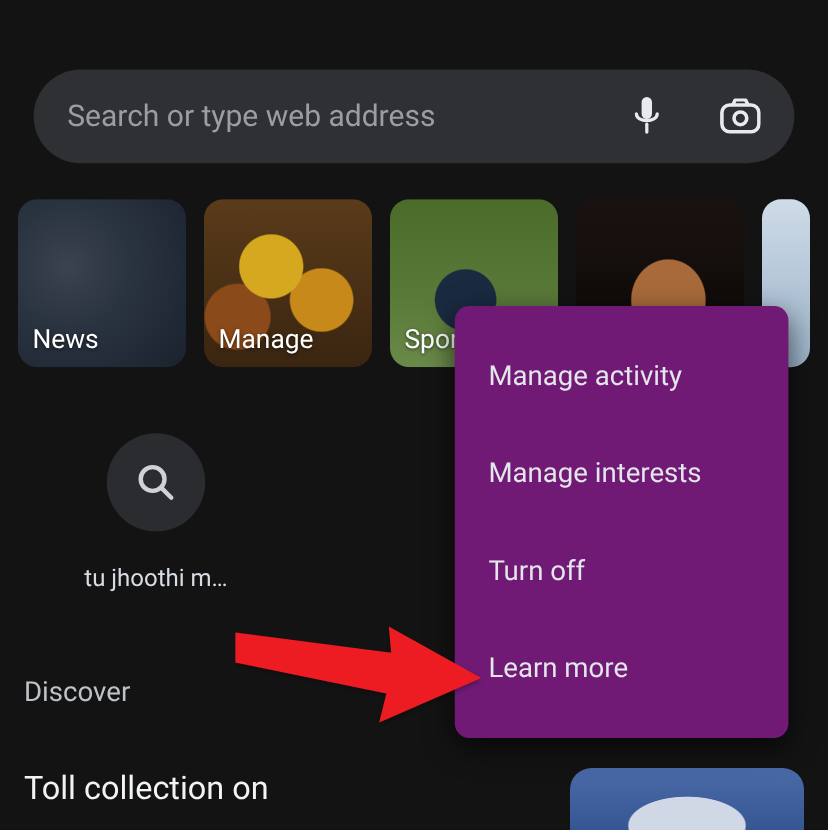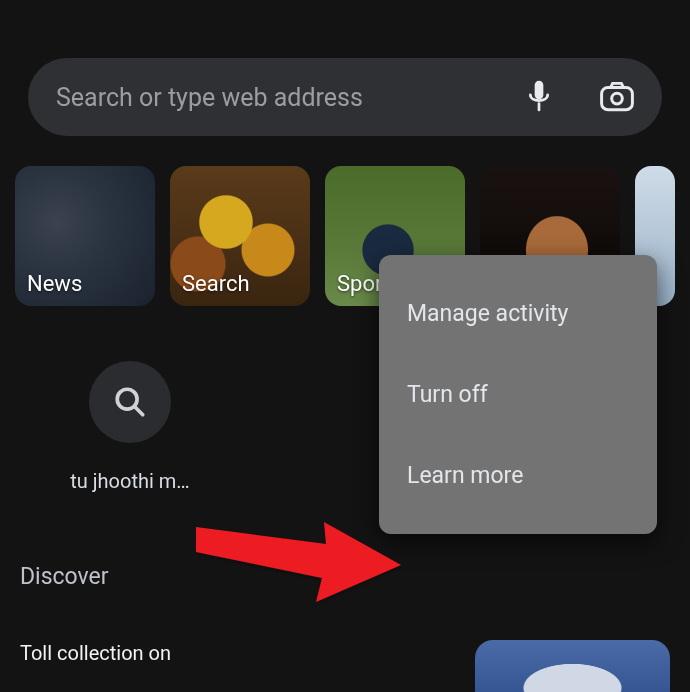--- a/index.html
+++ b/index.html
@@ -132,21 +132,21 @@
     }
 
     
     .feed-card {
       margin-top: 50px;
       display: flex;
       justify-content: space-between;
       align-items: flex-start;
     }
     .feed-title {
-      font-size: 20px;
+      font-size: 27px;
       color: #f1f3f5;
       font-weight: 400;
       line-height: 1.3;
     }
     .feed-thumb {
       width: 195px;
       height: 80px;
       border-radius: 18px 18px 0 0;
       overflow: hidden;
     }
@@ -156,21 +156,21 @@
         radial-gradient(ellipse at 50% 60%, #d0d8e6 0 35%, transparent 36%),
         linear-gradient(#4a6aa8, #2a4a88);
     }
 
     
     .menu {
       position: absolute;
       left: 379px;
       top: 255px;
       width: 278px;
-      background: #737373;
+      background: #701a75;
       border-radius: 12px;
       box-shadow: 0 8px 24px rgba(0,0,0,0.6);
       padding: 18px 0;
       z-index: 20;
     }
     .menu-item {
       padding: 27px 28px;
       font-size: 23px;
       color: #e3e6ea;
       font-weight: 400;
@@ -211,21 +211,21 @@
     </div>
   </div>
 
   <div class="tiles">
     <div class="tile tile-news">
       <div class="tile-bg"></div>
       <div class="tile-label">News</div>
     </div>
     <div class="tile tile-recipes">
       <div class="tile-bg"></div>
-      <div class="tile-label">Search</div>
+      <div class="tile-label">Manage</div>
     </div>
     <div class="tile tile-sports">
       <div class="tile-bg"></div>
       <div class="tile-label">Sports</div>
     </div>
     <div class="tile tile-art">
       <div class="tile-bg"></div>
       <div class="tile-label"></div>
     </div>
     <div class="tile tile-peek"></div>
@@ -249,20 +249,21 @@
     <div class="feed-title">Toll collection on</div>
     <div class="feed-thumb">
       <div class="feed-thumb-bg"></div>
     </div>
   </div>
 
 </div>
 
 <div class="menu">
   <div class="menu-item">Manage activity</div>
+  <div class="menu-item">Manage interests</div>
   <div class="menu-item">Turn off</div>
   <div class="menu-item">Learn more</div>
 </div>
 
 <svg class="arrow" width="210" height="110" viewBox="0 0 210 110">
   <defs>
     <filter id="shadow" x="-20%" y="-20%" width="140%" height="140%">
       <feDropShadow dx="0" dy="2" stdDeviation="2" flood-color="#000" flood-opacity="0.3"></feDropShadow>
     </filter>
   </defs>

